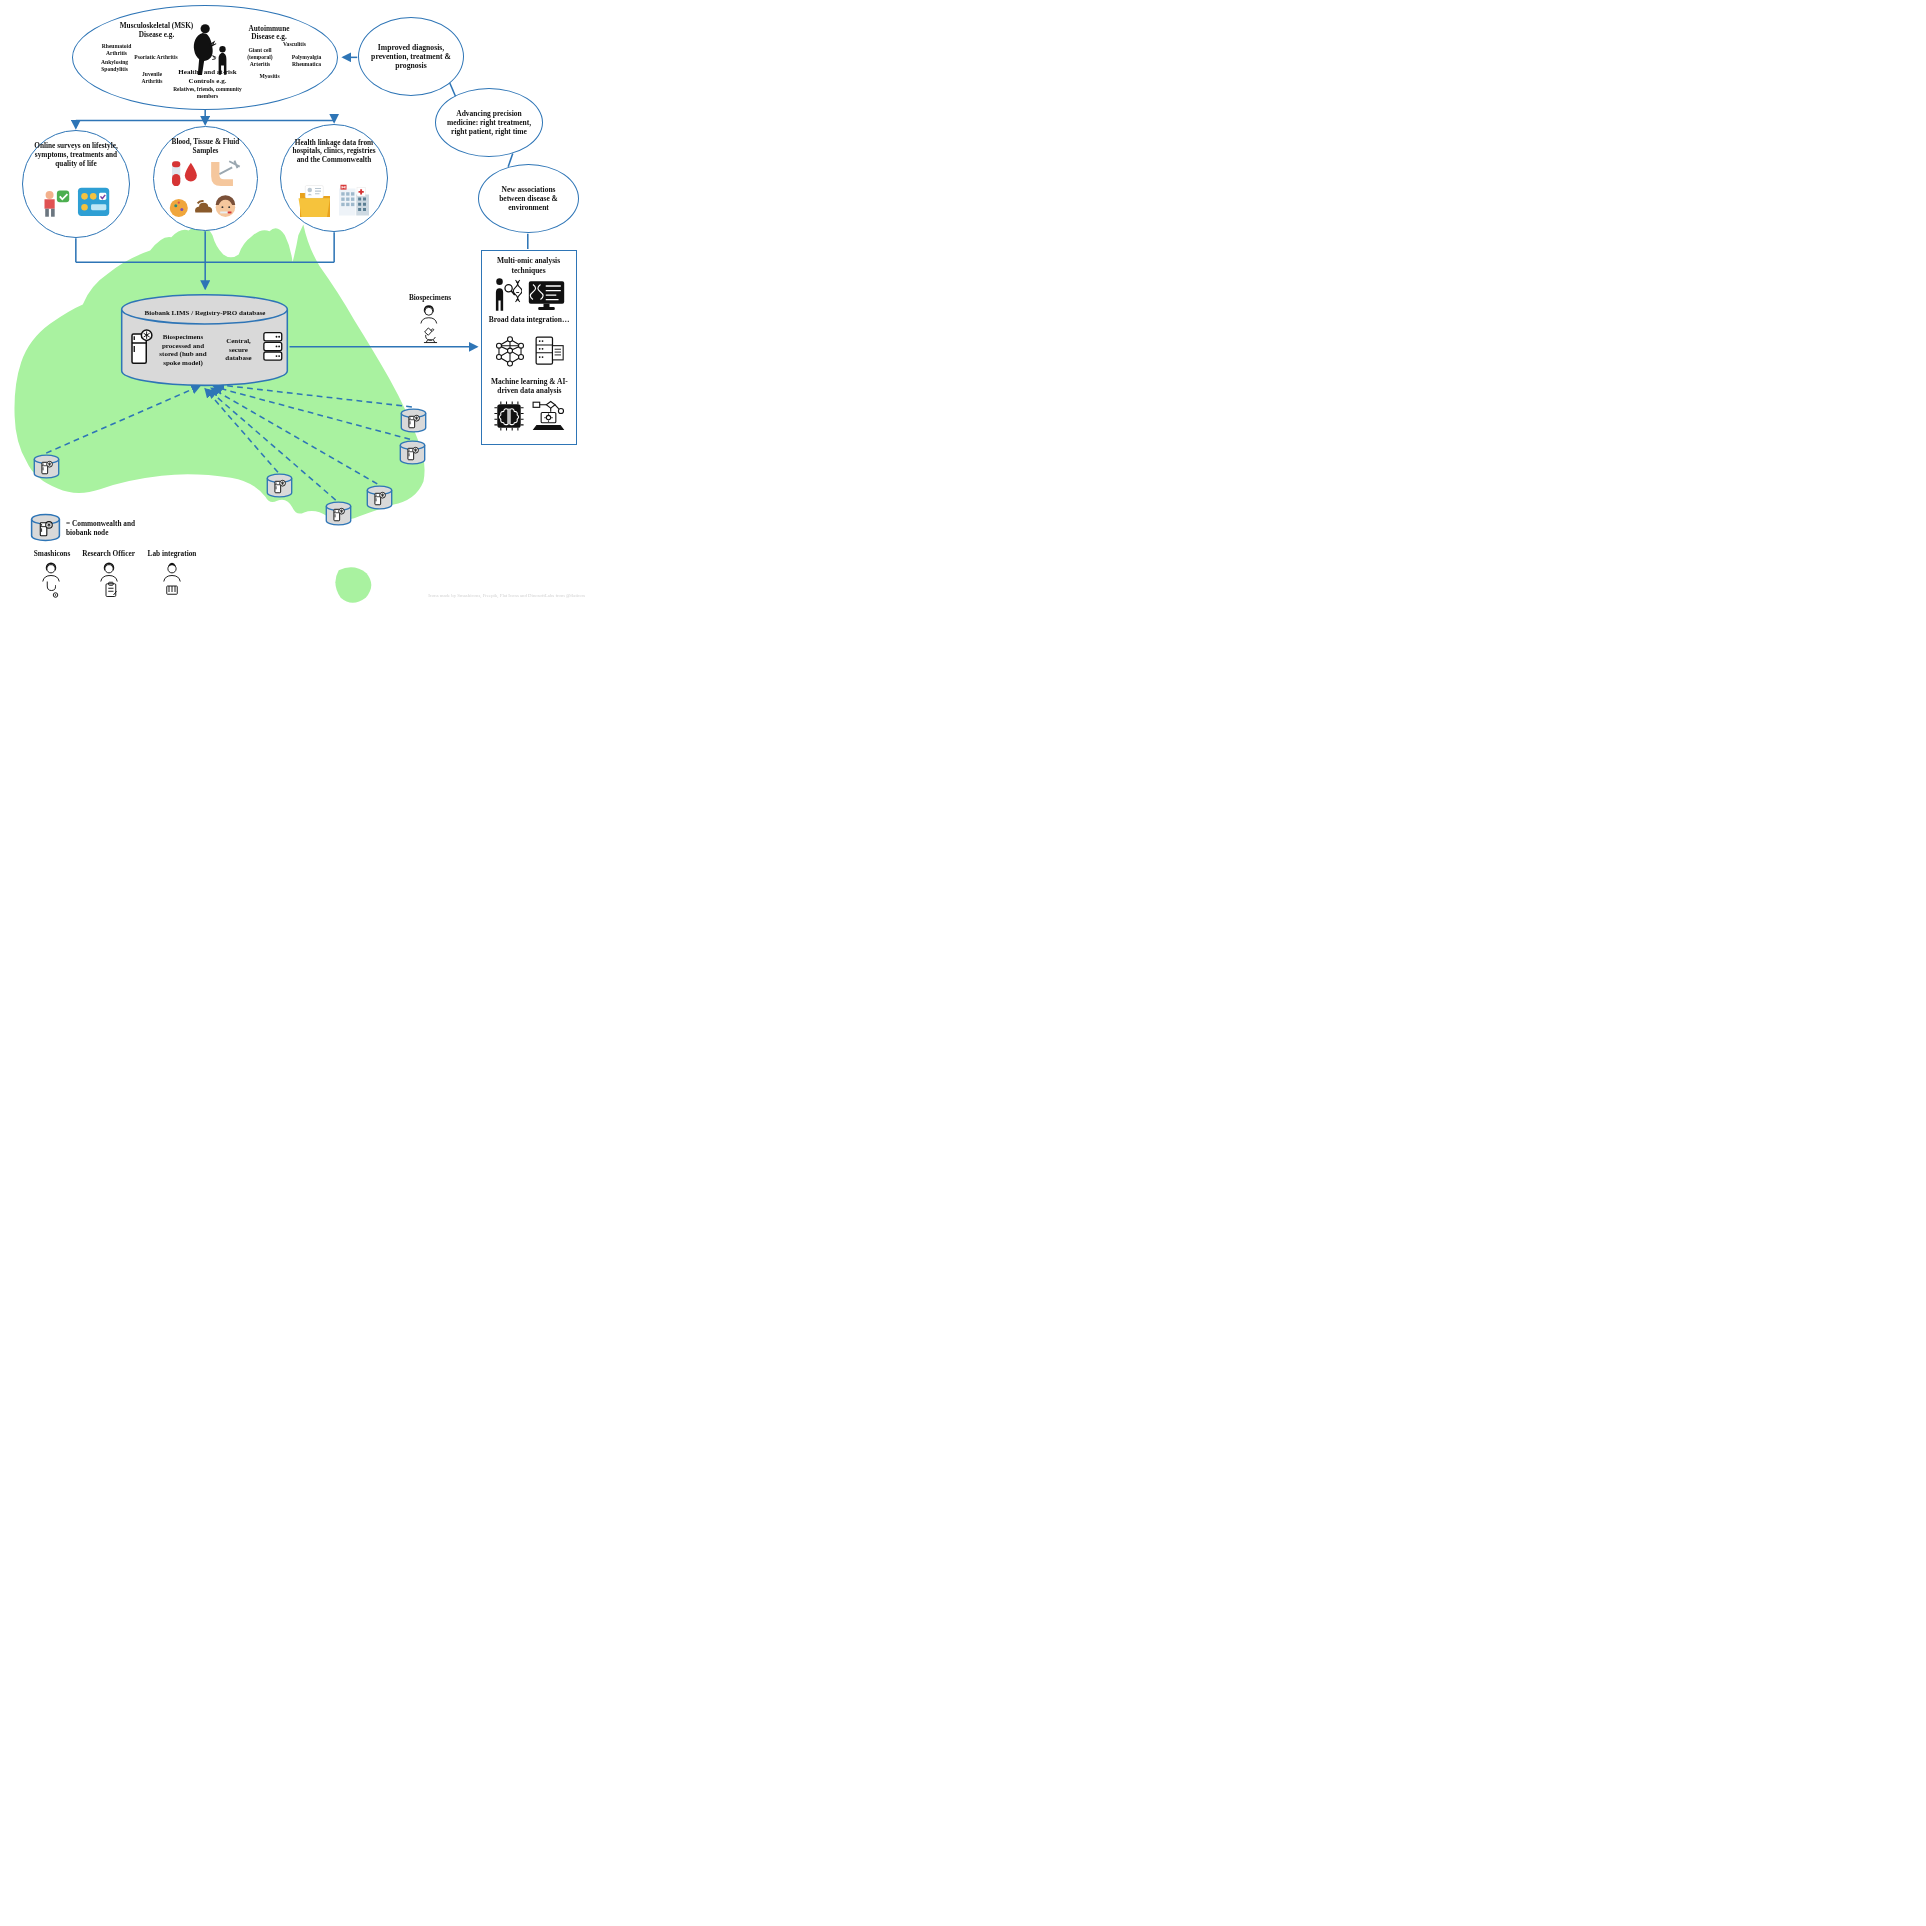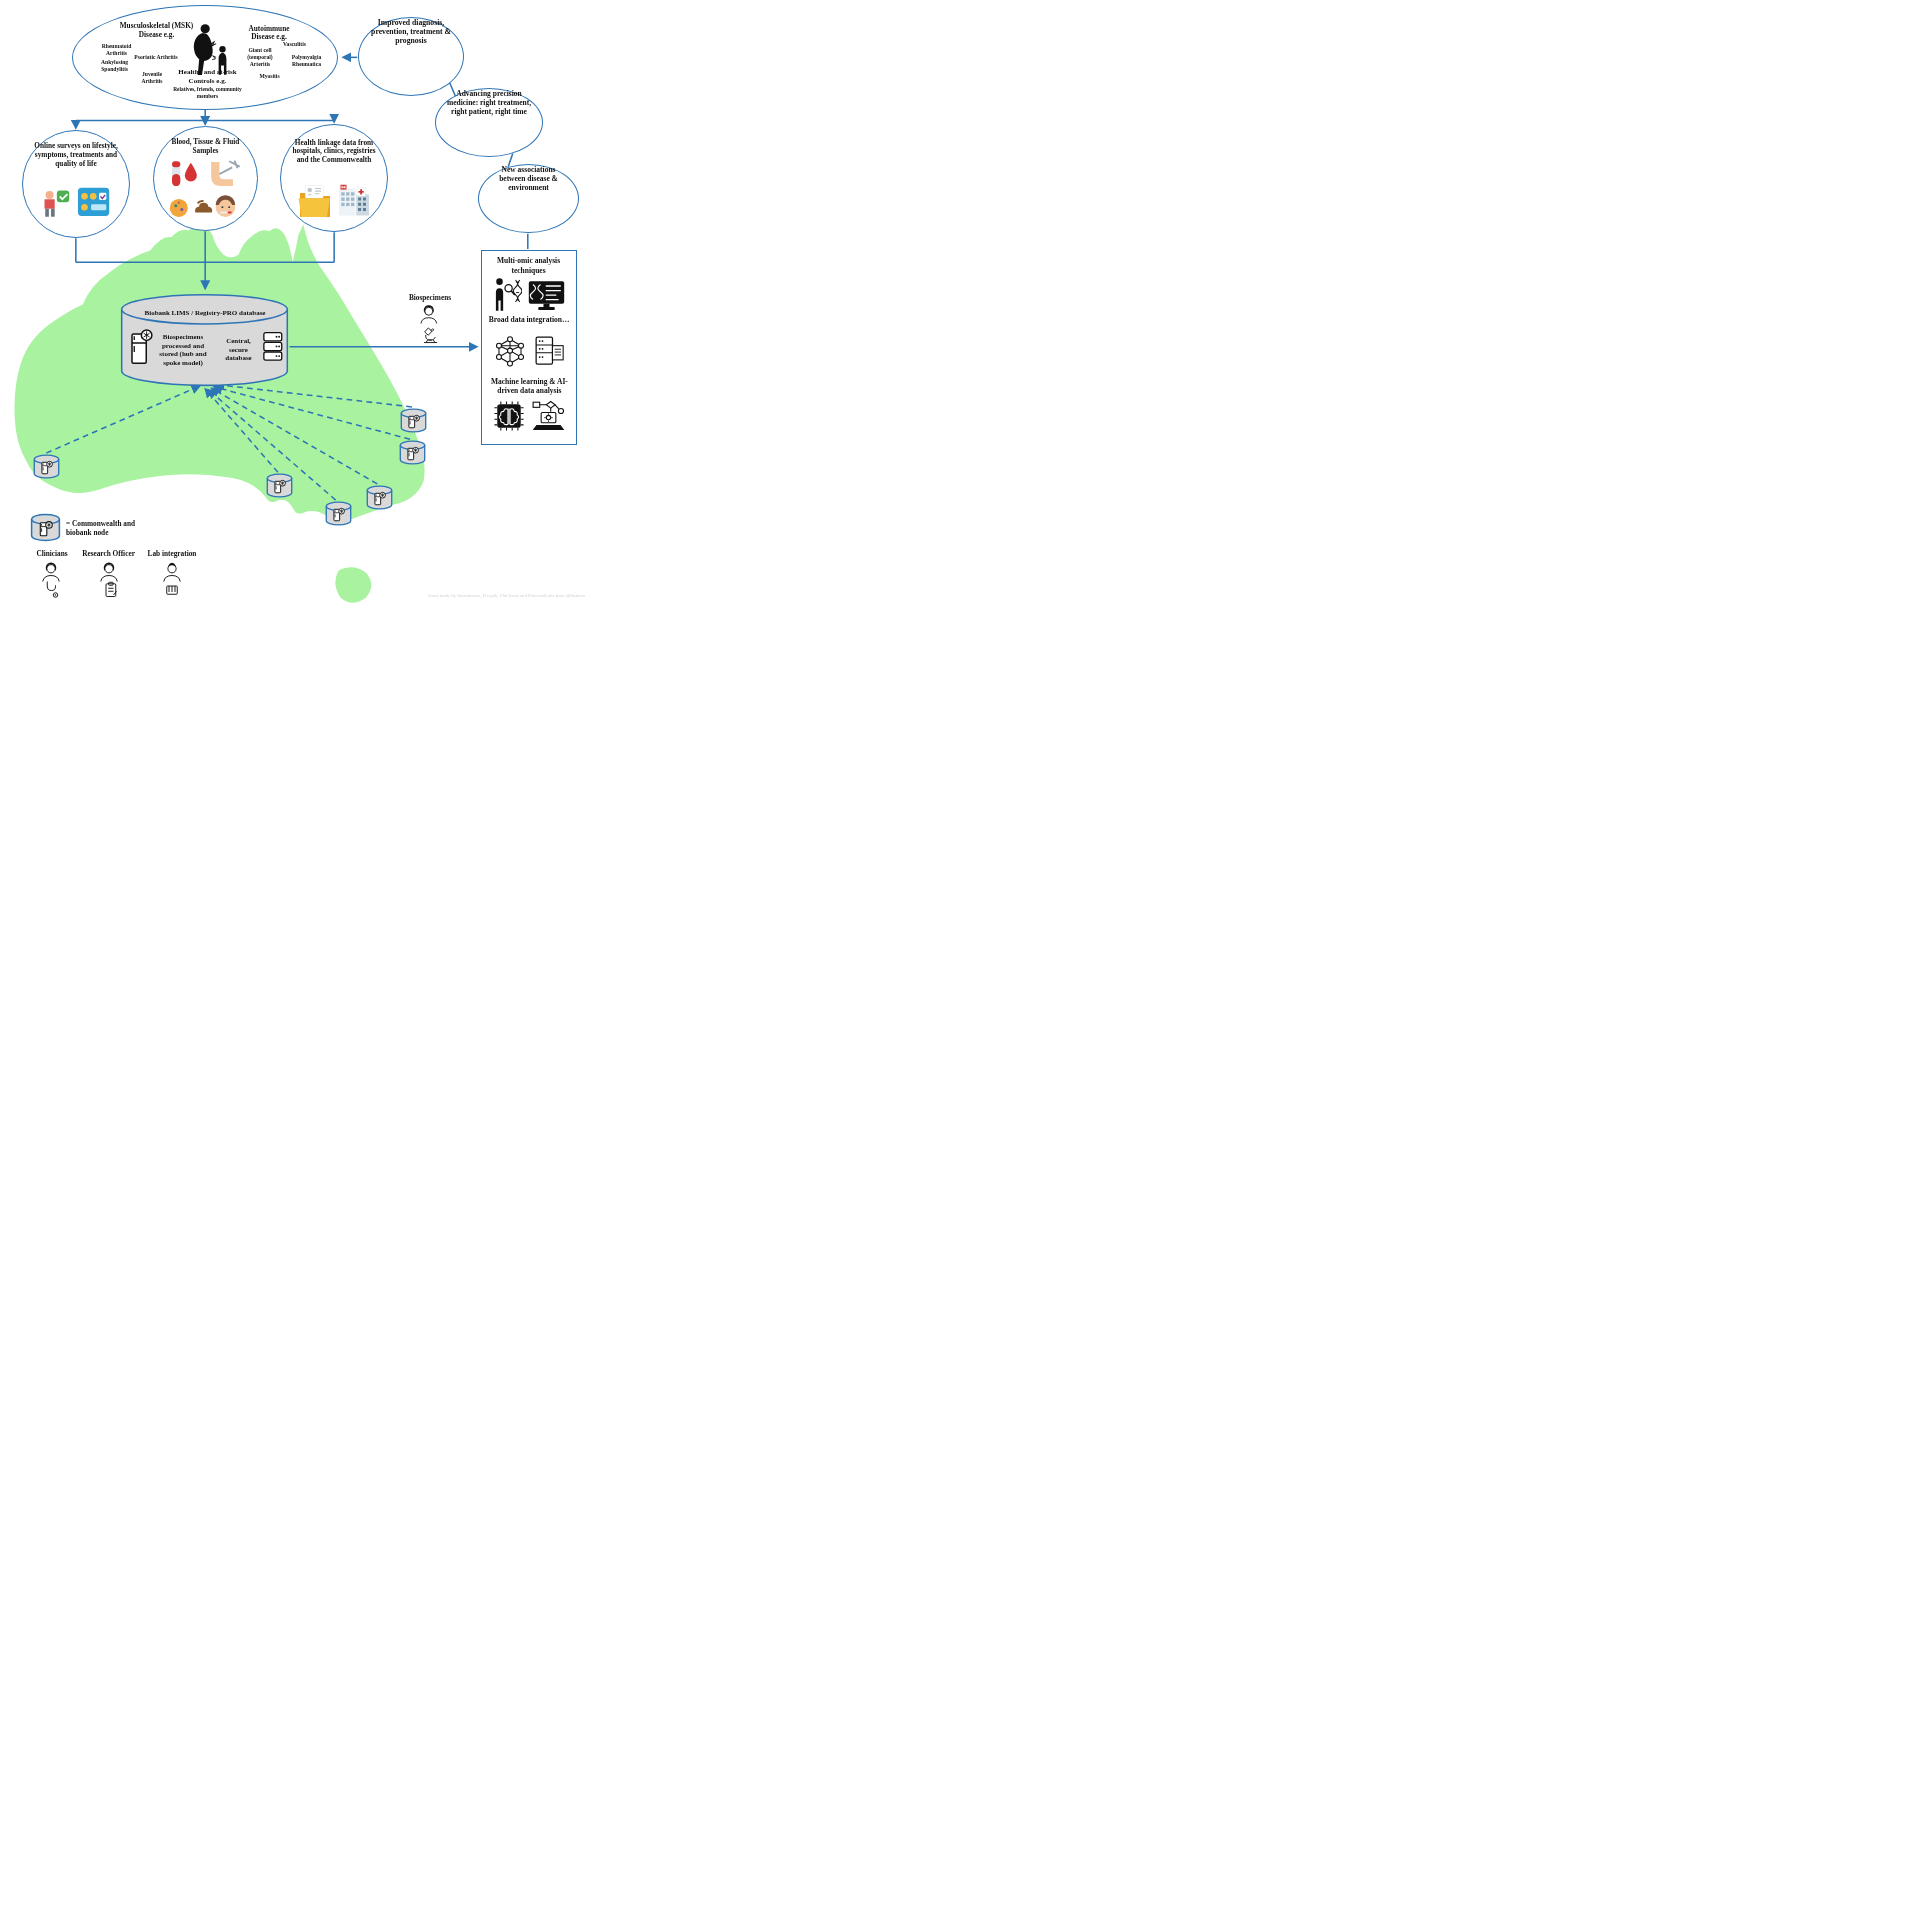--- a/index.html
+++ b/index.html
@@ -1,20 +1,20 @@
 <!DOCTYPE html>
 <html style="font-size:6.2px"><head>
 <meta charset="utf-8">
 <style>
   html,body{margin:0;background:#fff}
   #canvas{position:relative;width:589px;height:604px;background:#fff;overflow:hidden;
           font-family:Liberation Serif, serif;font-weight:bold;color:#111}
   .abs{position:absolute}
   .ellipse{border:1.5px solid #2e75b6;border-radius:50%;background:#fff;box-sizing:border-box}
-  .flexc{display:flex;align-items:flex-start;justify-content:center;text-align:center}
+  .flexc{display:flex;align-items:center;justify-content:center;text-align:center}
   .lbl{text-align:center;line-height:1.22}
   .small{font-size:5.6px}
   svg{display:block;width:100%;height:100%}
   .attr{font-weight:normal;color:#d2d2d2;font-size:4.8px;text-align:right}
 </style>
 </head>
 <body>
 
 <div id="canvas">
 
@@ -372,21 +372,21 @@
       <path d="M6 16 v38 a32 11 0 0 0 64 0 v-38" fill="#d9d9d9" stroke="#2e75b6" stroke-width="3.5"></path>
       <ellipse cx="38" cy="16" rx="32" ry="11" fill="#d9d9d9" stroke="#2e75b6" stroke-width="3.5"></ellipse>
       <rect x="26" y="24" width="15" height="30" rx="2" fill="#fff" stroke="#111" stroke-width="2.5"></rect>
       <path d="M26 33 h15 M29 27 v4 M29 37 v8" stroke="#111" stroke-width="2" fill="none"></path>
       <circle cx="46" cy="29" r="7.5" fill="#fff" stroke="#111" stroke-width="2.5"></circle>
       <path d="M46 24 v10 M42 26.5 l8 5 M50 26.5 l-8 5" stroke="#111" stroke-width="1.8" fill="none"></path>
     </svg>
   </div>
   <div class="abs" style="left:66px;top:519px;width:77px;font-size:7.3px;line-height:1.3">= Commonwealth and biobank node</div>
 
-  <div class="abs lbl" style="left:27px;top:550px;width:50px;font-size:7.3px">Clinicians</div>
+  <div class="abs lbl" style="left:27px;top:550px;width:50px;font-size:7.3px">Smashicons</div>
   <div class="abs lbl" style="left:76px;top:550px;width:65px;font-size:7.3px">Research Officer</div>
   <div class="abs lbl" style="left:143px;top:550px;width:58px;font-size:7.3px">Lab integration</div>
 
   <div class="abs" style="left:39px;top:562px;width:24px;height:39px">
     <svg viewBox="0 0 64 104" fill="none" stroke="#111" stroke-width="2.5">
       <circle cx="32" cy="18" r="11"></circle>
       <path d="M21 15 q2 -9 11 -9 q9 0 11 9 l0 8 q3 -2 3 -8 a14 14 0 0 0 -28 0 q0 6 3 8 z" fill="#111" stroke="none"></path>
       <path d="M10 52 q3 -16 22 -16 q19 0 22 16"></path>
       <path d="M22 52 v12 q0 12 11 12 q11 0 11 -10 v-4"></path>
       <circle cx="44" cy="88" r="6"></circle>

